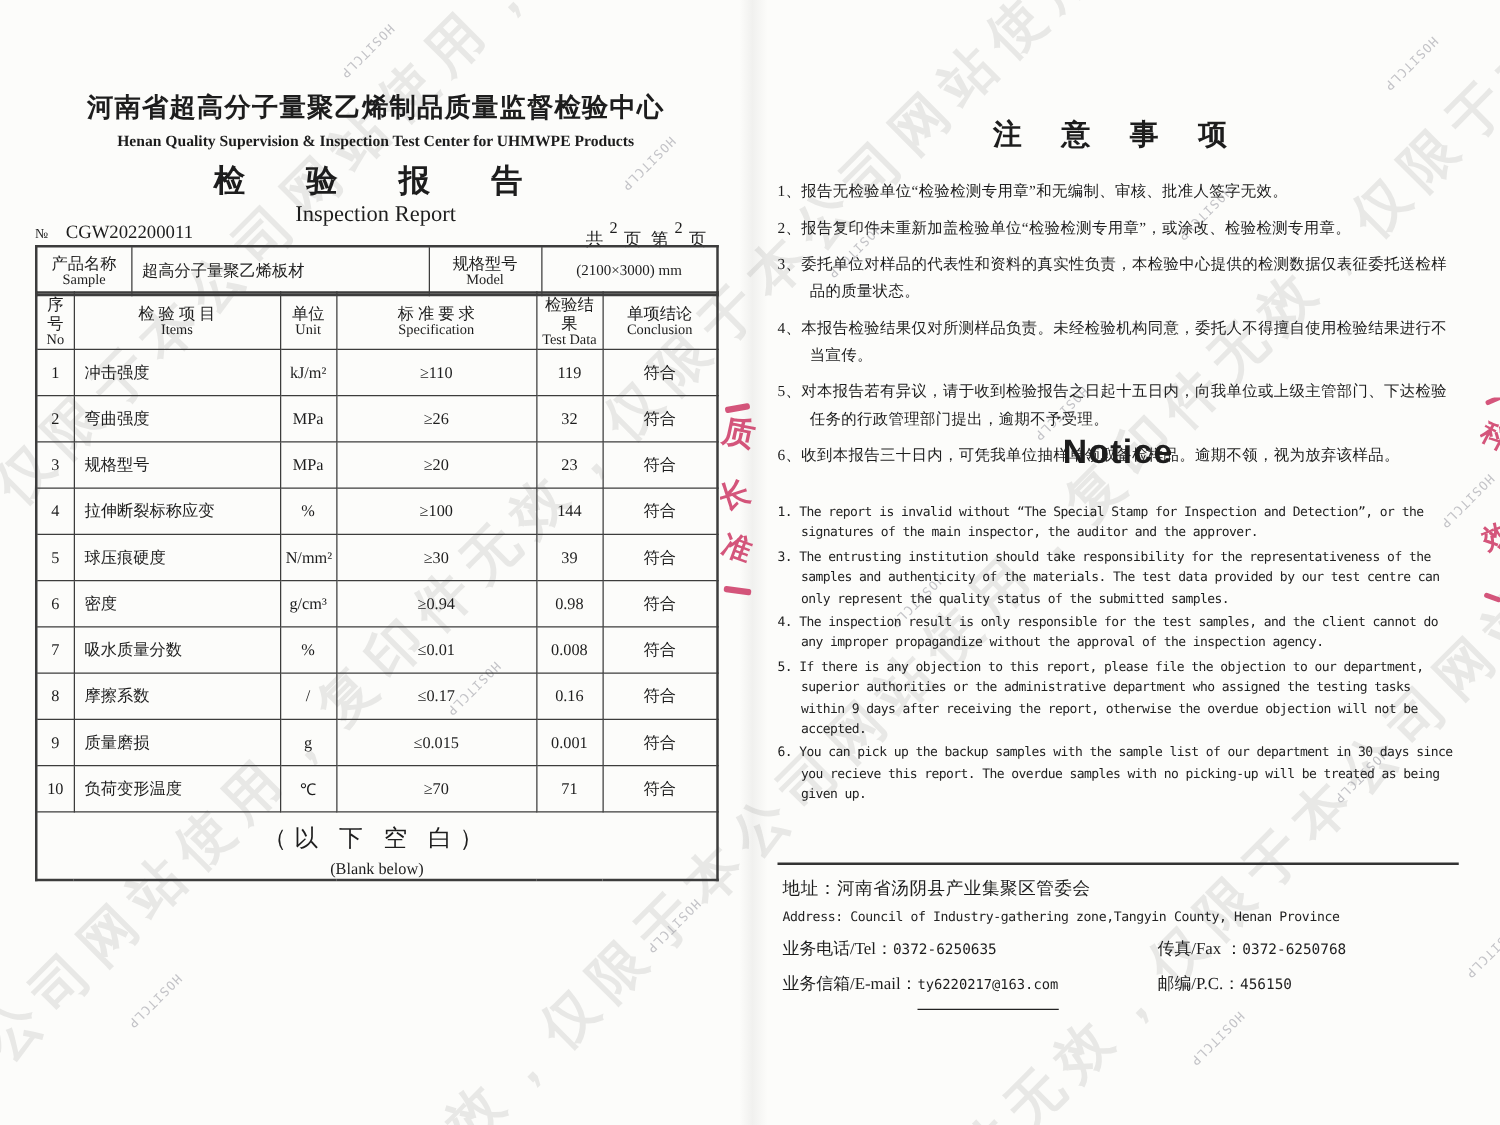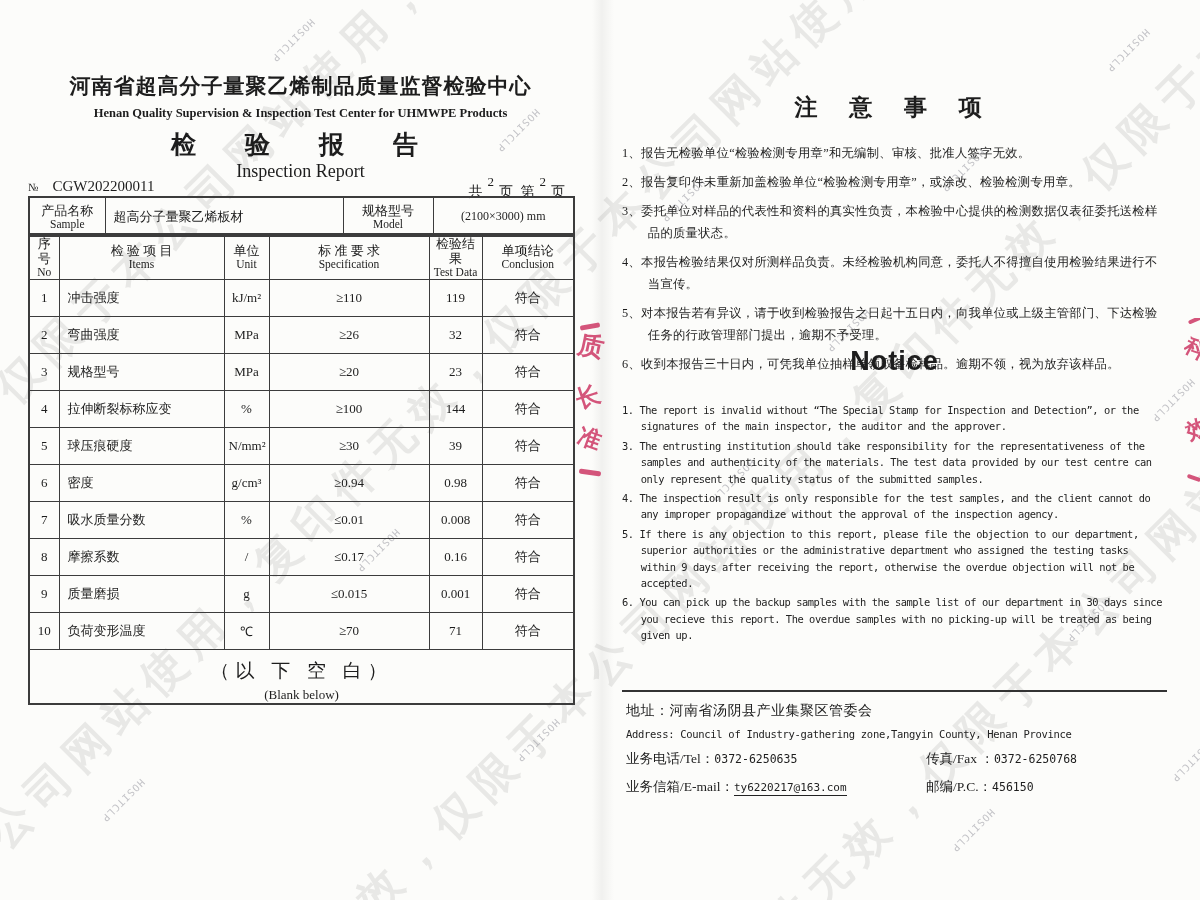--- a/index.html
+++ b/index.html
@@ -93,21 +93,21 @@
   }
   .divider{position:absolute;left:0;top:628px;width:545px;border-top:2px solid #333;}
   .addr-zh{position:absolute;left:4px;top:640px;font-size:14px;letter-spacing:0.5px;}
   .addr-en{position:absolute;left:4px;top:666px;font-family:"DejaVu Sans Mono", monospace;
            font-size:10.5px;letter-spacing:-0.3px;color:#222;}
   .contact-row{position:absolute;left:4px;width:541px;font-size:13.5px;}
   .row-tel{top:688px;}
   .row-mail{top:716px;}
   .c-right{position:absolute;left:300px;top:0;}
   .email-val{font-family:"DejaVu Sans Mono", monospace;font-size:11px;
-             border-bottom:1px solid #222;padding-bottom:1px;}
+             border-bottom:1px solid #222;padding-bottom:13px;}
 </style>
 </head>
 <body>
 
 <div class="sheet">
 
   <div class="wm-layer">
     <div class="wm-row"></div>
     <div class="wm-row"><span>仅限于本公司网站使用，复印件无效，</span></div>
     <div class="wm-row"><span>仅限于本公司网站使用，复印件无效，</span><span>仅限于本公司网站使用，复印件无效，</span></div>

